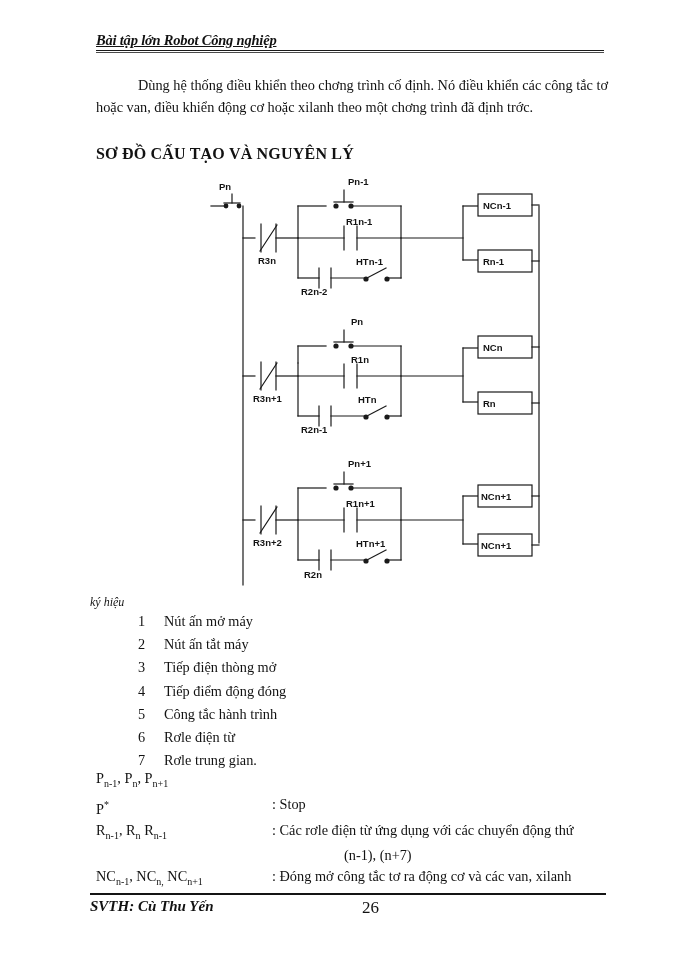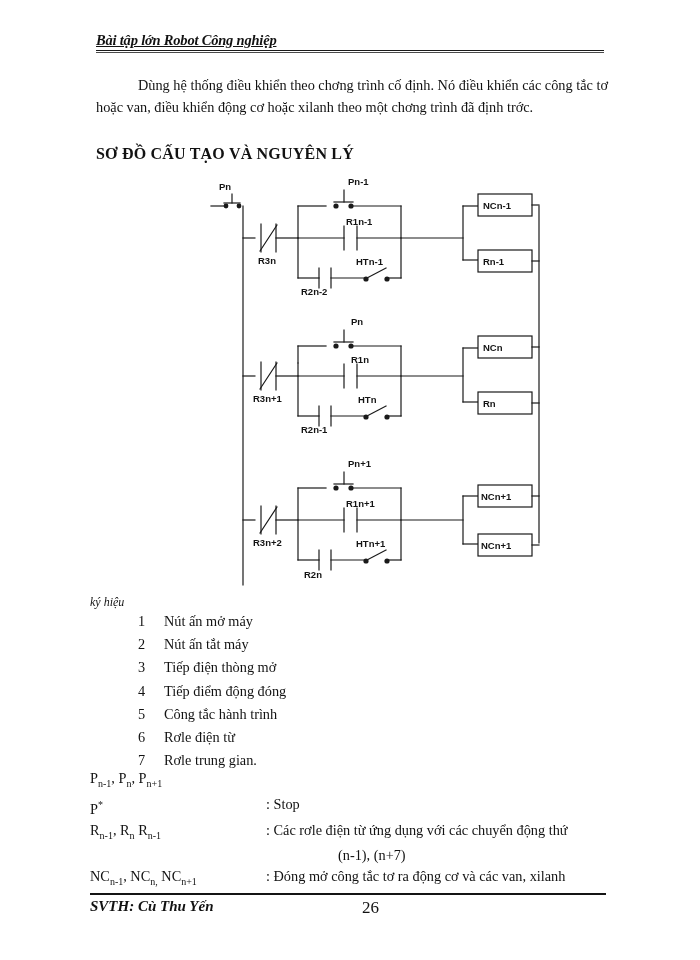--- a/index.html
+++ b/index.html
@@ -94,21 +94,21 @@
     display: flex;
     height: 23.2px;
     align-items: baseline;
   }
   .legend-num { width: 74px; text-align: left; padding-left: 48px; box-sizing: border-box; }
   .legend-text { }
 
   
   .defs {
     position: absolute;
-    left: 90px;
+    left: 96px;
     top: 768px;
     width: 560px;
     font-size: 14.3px;
   }
   .def-row {
     display: flex;
     line-height: 21px;
     align-items: flex-start;
   }
   .def-sym { width: 176px; flex: 0 0 176px; }

